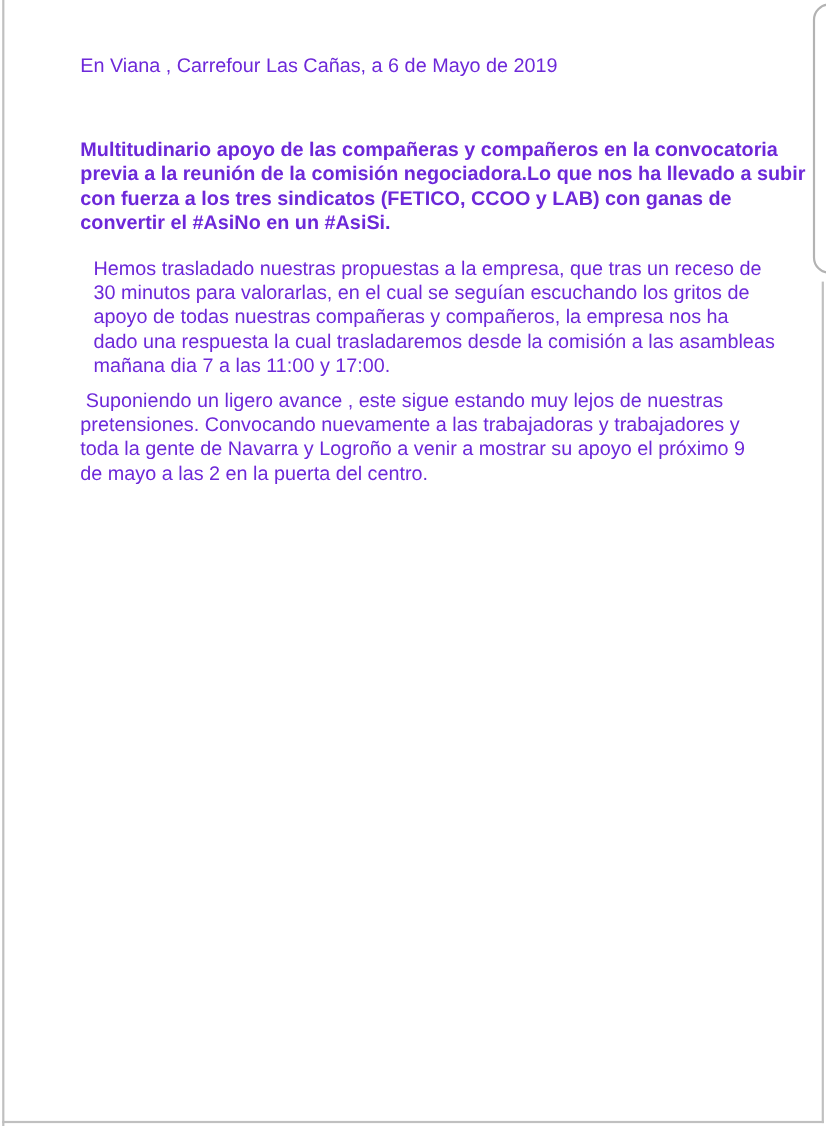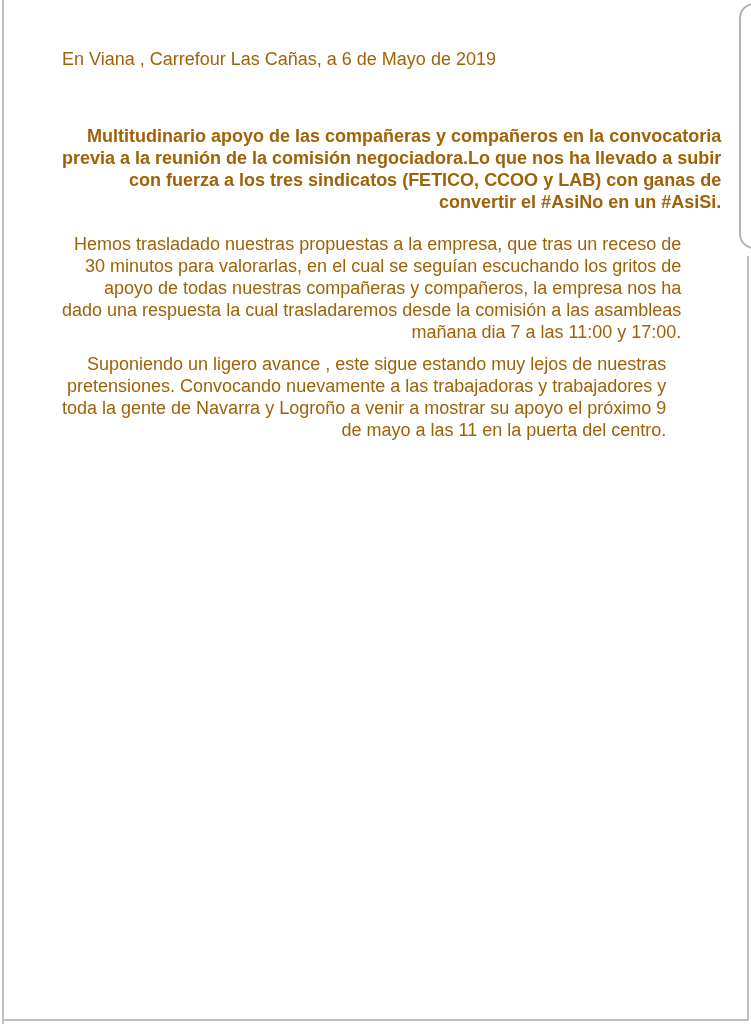--- a/index.html
+++ b/index.html
@@ -42,31 +42,30 @@
     width: 34px;
     height: 246px;
     background: #ffffff;
     border: 2px solid #b3b3b3;
     border-radius: 15px;
     box-sizing: border-box;
   }
   
   .txt {
     position: absolute;
-    left: 62px;
-    color: #a16207;
+    left: 73px;
+    color: #6d28d9;
     font-size: 18px;
     line-height: 22px;
     white-space: pre;
     letter-spacing: 0;
-    text-align: right;
   }
   .dateline { top: 48px; }
   .para-1 { top: 125px; font-weight: bold; }
-  .para-2 { top: 233px; }
+  .para-2 { top: 233px; margin-left: 12px; }
   .para-3 { top: 353px; }
 </style>
 </head>
 <body>
 
 <div class="border-left"></div>
 <div class="border-right"></div>
 <div class="border-bottom"></div>
 
 <div class="scroll-thumb"></div>
@@ -80,13 +79,13 @@
 
 <div class="txt para-2">Hemos trasladado nuestras propuestas a la empresa, que tras un receso de
 30 minutos para valorarlas, en el cual se seguían escuchando los gritos de
 apoyo de todas nuestras compañeras y compañeros, la empresa nos ha
 dado una respuesta la cual trasladaremos desde la comisión a las asambleas
 mañana dia 7 a las 11:00 y 17:00.</div>
 
 <div class="txt para-3"> Suponiendo un ligero avance , este sigue estando muy lejos de nuestras
 pretensiones. Convocando nuevamente a las trabajadoras y trabajadores y
 toda la gente de Navarra y Logroño a venir a mostrar su apoyo el próximo 9
-de mayo a las 11 en la puerta del centro.</div>
+de mayo a las 2 en la puerta del centro.</div>
 
 </body></html>

